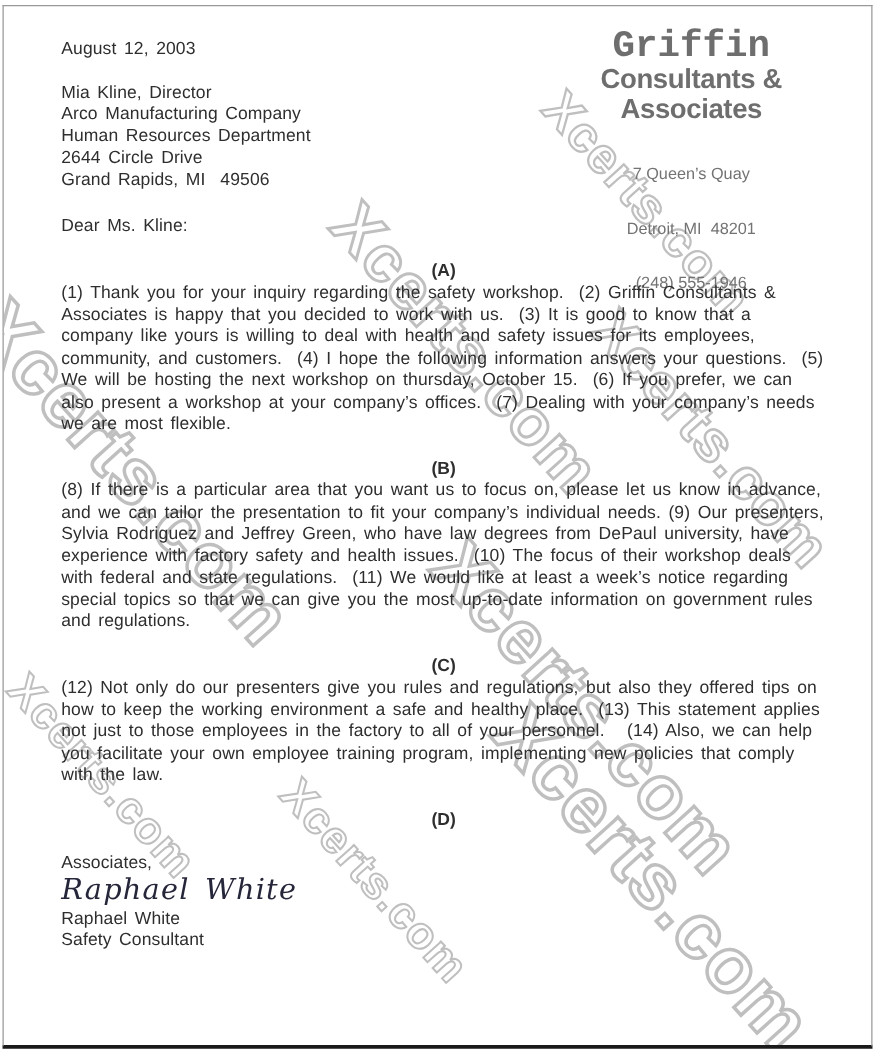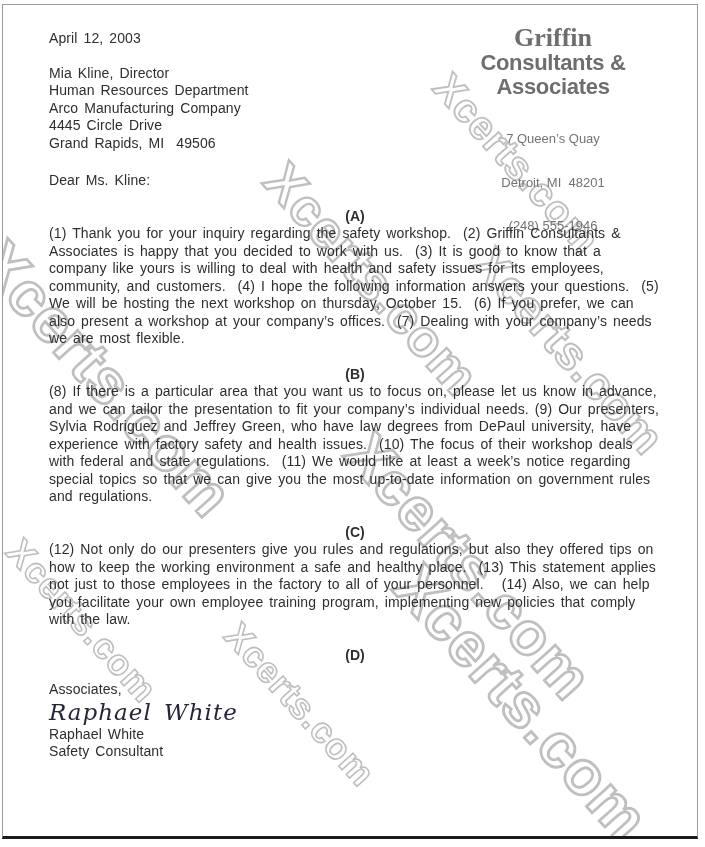--- a/index.html
+++ b/index.html
@@ -42,23 +42,23 @@
   
   .letterhead {
     position: absolute;
     top: 20px;
     right: 14px;
     width: 260px;
     text-align: center;
     z-index: 1;
   }
   .lh1 {
-    font-family: Liberation Serif, serif;
+    font-family: Liberation Mono, monospace;
     font-weight: bold;
-    font-size: 26px;
+    font-size: 30px;
     line-height: 26px;
     color: #6e6e6e;
   }
   .lh2 {
     font-family: Liberation Sans, sans-serif;
     font-weight: bold;
     font-size: 22px;
     line-height: 24px;
     letter-spacing: -0.3px;
     color: #6e6e6e;
@@ -125,27 +125,27 @@
     <div class="lh1">Griffin</div>
     <div class="lh2">Consultants &amp; Associates</div>
     <div class="lh-addr">
       <div>7 Queen’s Quay</div>
       <div>Detroit, MI  48201</div>
       <div>(248) 555-1946</div>
     </div>
   </div>
 
   <div class="content">
-    <div class="date">April 12, 2003</div>
+    <div class="date">August 12, 2003</div>
 
     <div class="recipient">
       <div class="addr-line">Mia Kline, Director</div>
+      <div class="addr-line">Arco Manufacturing Company</div>
       <div class="addr-line">Human Resources Department</div>
-      <div class="addr-line">Arco Manufacturing Company</div>
-      <div class="addr-line">4445 Circle Drive</div>
+      <div class="addr-line">2644 Circle Drive</div>
       <div class="addr-line">Grand Rapids, MI  49506</div>
     </div>
 
     <div class="salutation">Dear Ms. Kline:</div>
 
     <div class="section">
       <div class="sec-head">(A)</div>
       <div class="para">(1) Thank you for your inquiry regarding the safety workshop.  (2) Griffin Consultants &amp; Associates is happy that you decided to work with us.  (3) It is good to know that a company like yours is willing to deal with health and safety issues for its employees, community, and customers.  (4) I hope the following information answers your questions.  (5) We will be hosting the next workshop on thursday, October 15.  (6) If you prefer, we can also present a workshop at your company’s offices.  (7) Dealing with your company’s needs we are most flexible.</div>
     </div>
 

